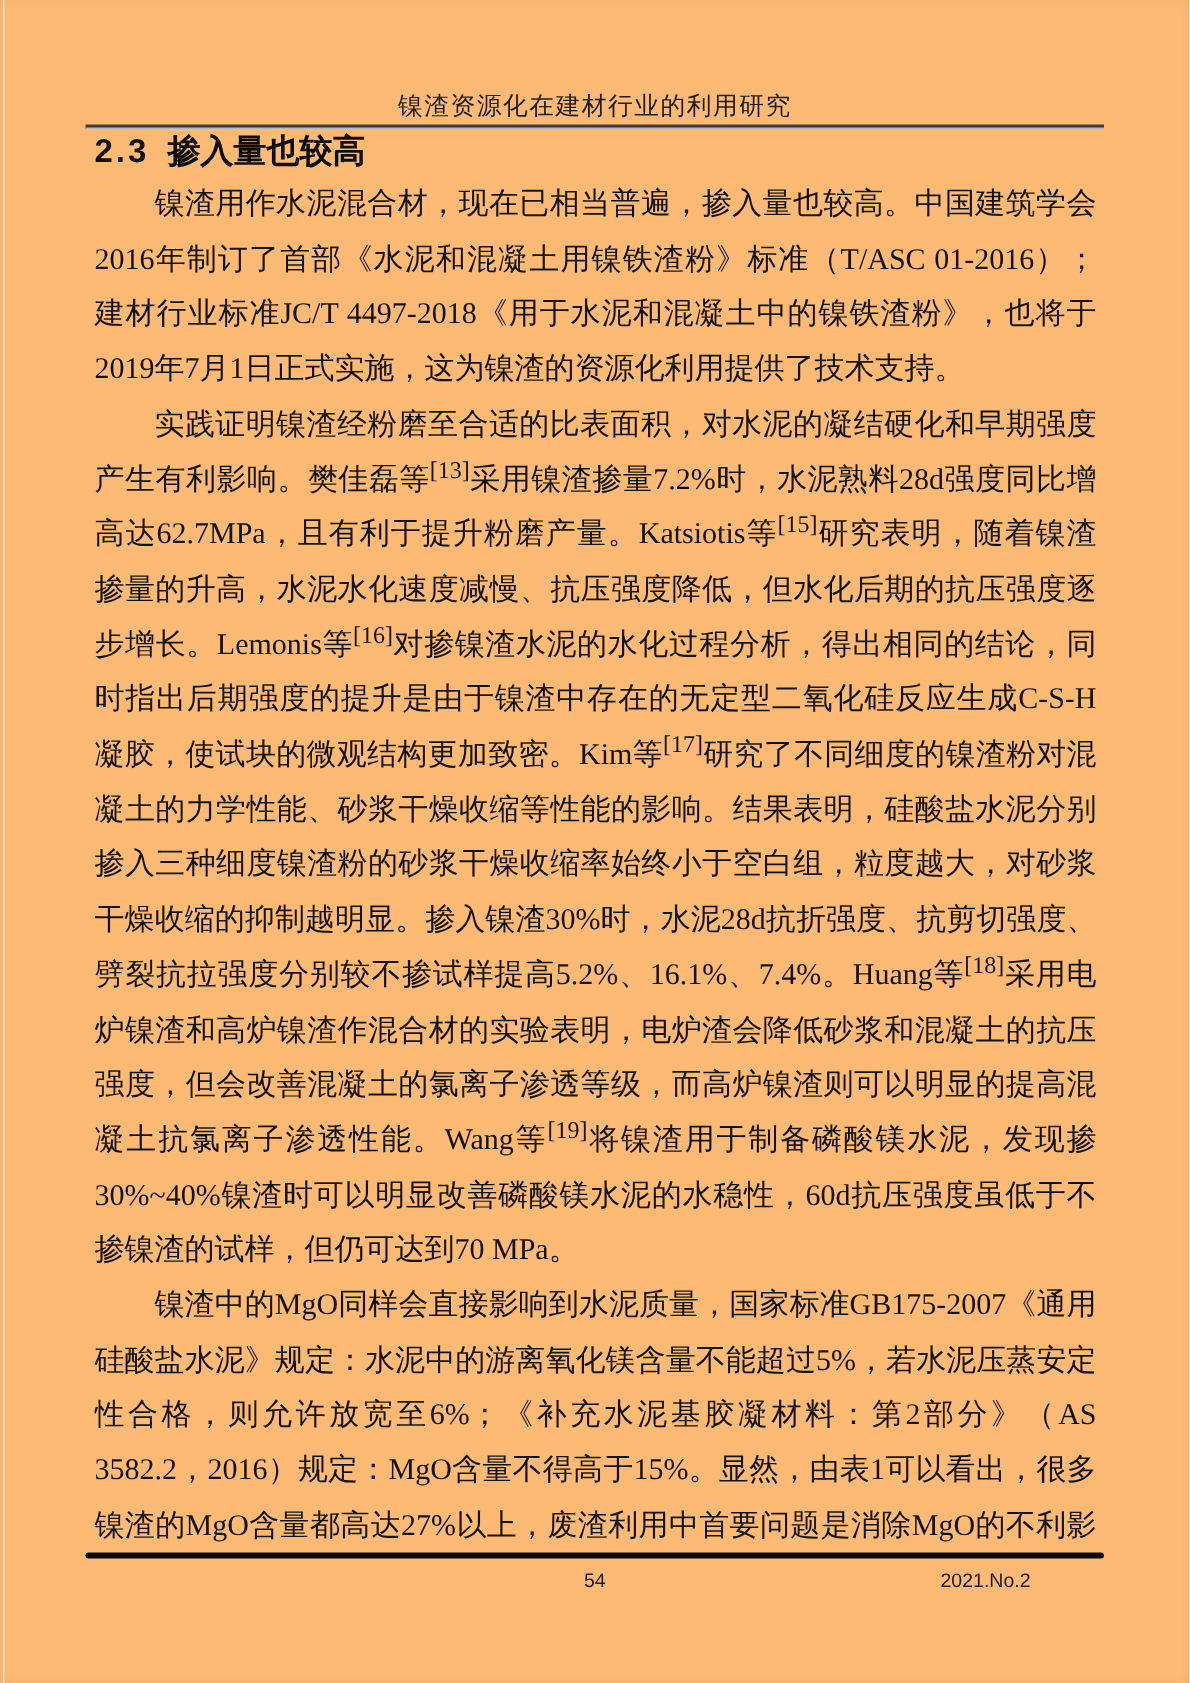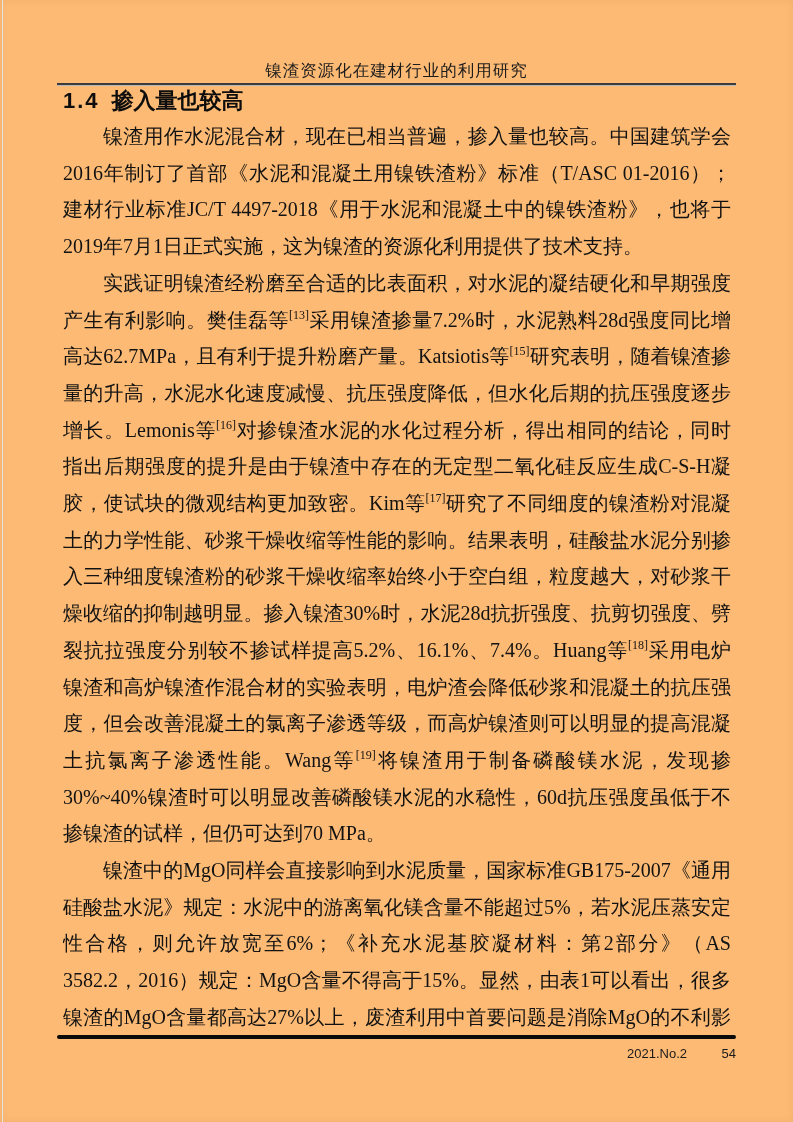--- a/index.html
+++ b/index.html
@@ -73,21 +73,21 @@
     line-height: 36.7px;
     text-align: justify;
     color: #121212;
   }
   .article p {
     margin: 0;
     padding: 0;
     text-indent: 2em;
   }
   .article sup {
-    font-size: 12px;
+    font-size: 16px;
     line-height: 0;
     vertical-align: super;
   }
   
   .footer {
     position: absolute;
     left: 57px;
     right: 57px;
     top: 1035px;
   }
@@ -99,40 +99,40 @@
   .footer-row {
     position: relative;
     margin-top: 7px;
     height: 16px;
     font-family: "Liberation Sans", "DejaVu Sans", sans-serif;
     font-size: 13px;
     color: #1a1a1a;
   }
   .page-number {
     display: block;
-    text-align: right;
+    text-align: center;
   }
   .issue {
     position: absolute;
     top: 0;
     right: 49px;
   }
 </style>
 </head>
 <body>
 
 <div class="page">
 
   <div class="running-header">
     <div class="header-title">镍渣资源化在建材行业的利用研究</div>
     <div class="header-rule"></div>
   </div>
 
   <h2 class="section-heading">
-    <span class="sec-num">1.4</span><span>掺入量也较高</span>
+    <span class="sec-num">2.3</span><span>掺入量也较高</span>
   </h2>
 
   <div class="article" id="article">
       <p><span>镍渣用作水泥混合材，现在已相当普遍，掺入量也较高。中国建筑学会2016年制订了首部《水泥和混凝土用镍铁渣粉》标准（T/ASC 01-2016）；建材行业标准JC/T 4497-2018《用于水泥和混凝土中的镍铁渣粉》，也将于2019年7月1日正式实施，这为镍渣的资源化利用提供了技术支持。</span></p>
       <p><span>实践证明镍渣经粉磨至合适的比表面积，对水泥的凝结硬化和早期强度产生有利影响。樊佳磊等</span><sup>[13]</sup><span>采用镍渣掺量7.2%时，水泥熟料28d强度同比增高达62.7MPa，且有利于提升粉磨产量。Katsiotis等</span><sup>[15]</sup><span>研究表明，随着镍渣掺量的升高，水泥水化速度减慢、抗压强度降低，但水化后期的抗压强度逐步增长。Lemonis等</span><sup>[16]</sup><span>对掺镍渣水泥的水化过程分析，得出相同的结论，同时指出后期强度的提升是由于镍渣中存在的无定型二氧化硅反应生成C-S-H凝胶，使试块的微观结构更加致密。Kim等</span><sup>[17]</sup><span>研究了不同细度的镍渣粉对混凝土的力学性能、砂浆干燥收缩等性能的影响。结果表明，硅酸盐水泥分别掺入三种细度镍渣粉的砂浆干燥收缩率始终小于空白组，粒度越大，对砂浆干燥收缩的抑制越明显。掺入镍渣30%时，水泥28d抗折强度、抗剪切强度、劈裂抗拉强度分别较不掺试样提高5.2%、16.1%、7.4%。Huang等</span><sup>[18]</sup><span>采用电炉镍渣和高炉镍渣作混合材的实验表明，电炉渣会降低砂浆和混凝土的抗压强度，但会改善混凝土的氯离子渗透等级，而高炉镍渣则可以明显的提高混凝土抗氯离子渗透性能。Wang等</span><sup>[19]</sup><span>将镍渣用于制备磷酸镁水泥，发现掺30%~40%镍渣时可以明显改善磷酸镁水泥的水稳性，60d抗压强度虽低于不掺镍渣的试样，但仍可达到70 MPa。</span></p>
       <p><span>镍渣中的MgO同样会直接影响到水泥质量，国家标准GB175-2007《通用硅酸盐水泥》规定：水泥中的游离氧化镁含量不能超过5%，若水泥压蒸安定性合格，则允许放宽至6%；《补充水泥基胶凝材料：第2部分》（AS 3582.2，2016）规定：MgO含量不得高于15%。显然，由表1可以看出，很多镍渣的MgO含量都高达27%以上，废渣利用中首要问题是消除MgO的不利影响。Rahman等</span></p>
     </div>
 
   <div class="footer">
     <div class="footer-rule"></div>

